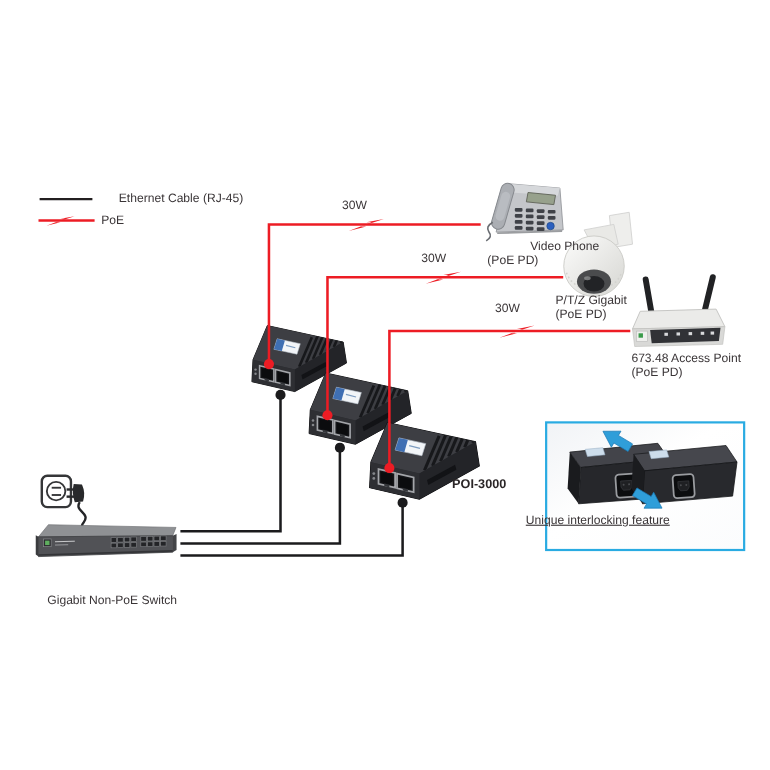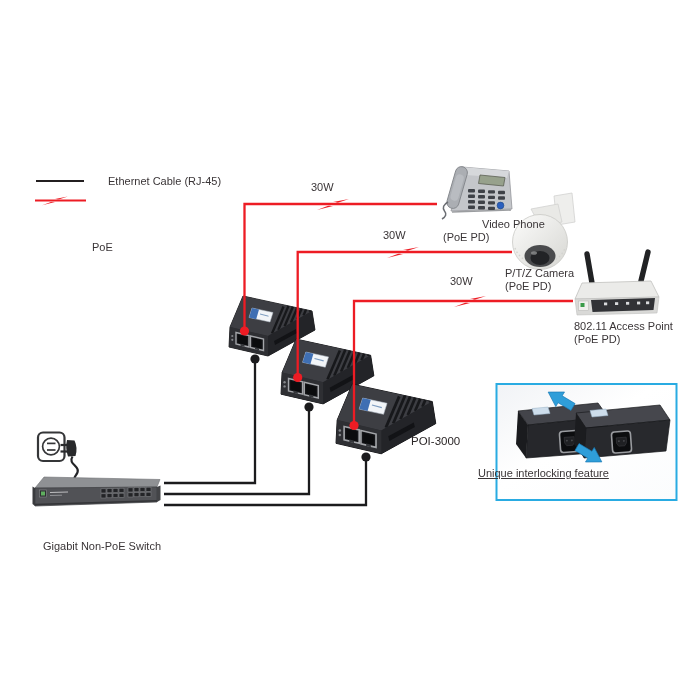--- a/index.html
+++ b/index.html
@@ -6,21 +6,21 @@
   .stage{
     position:relative;width:700px;height:700px;background:#ffffff;overflow:hidden;
     font-family:"Liberation Sans","DejaVu Sans",sans-serif;
   }
   .stage svg{position:absolute;left:0;top:0;}
   .lbl{
     position:absolute;font-size:11px;line-height:13px;color:#3a3537;
     white-space:nowrap;
   }
   .lbl.center{text-align:left;}
-  .lbl.bold{font-weight:normal;font-size:11.5px;color:#2b2627;}
+  .lbl.bold{font-weight:bold;font-size:11.5px;color:#2b2627;}
 </style>
 </head>
 <body>
 
 <div class="stage">
 
 <svg width="700" height="700" viewBox="0 0 700 700">
   <defs>
     <linearGradient id="domeG" x1="0" y1="0" x2="1" y2="1">
       <stop offset="0" stop-color="#fcfcfb"></stop>
@@ -250,33 +250,33 @@
       <polygon points="576,413 586,428 584,458 574,444" fill="#1b1c1f"></polygon>
       <polygon points="590,410.5 606,409 608,415.5 592,417" fill="#cdddeb" stroke="#9db4c8" stroke-width="0.5"></polygon>
       <use href="#inlet" transform="translate(621.5,442) rotate(-4)"></use>
     </g>
     <use href="#bluearrow" transform="translate(573,407) rotate(-149)"></use>
     <use href="#bluearrow" transform="translate(577,447) rotate(31)"></use>
   </g>
 </svg>
 
 <div class="lbl" style="left:92px;top:175px;padding-left:16px;">Ethernet Cable (RJ-45)</div>
-<div class="lbl" style="left:92px;top:195px;margin-top:46px;">PoE</div>
+<div class="lbl" style="left:92px;top:195px;">PoE</div>
 
 <div class="lbl center" style="left:311px;top:181px;width:40px;">30W</div>
 <div class="lbl center" style="left:383px;top:229px;width:40px;">30W</div>
 <div class="lbl center" style="left:450px;top:275px;width:40px;">30W</div>
 
 <div class="lbl" style="left:443px;top:218px;margin-left:39px;">Video Phone</div>
 <div class="lbl" style="left:443px;top:231px;">(PoE PD)</div>
 
-<div class="lbl" style="left:505px;top:267px;">P/T/Z Camera</div>
+<div class="lbl" style="left:505px;top:267px;">P/T/Z Gigabit</div>
 <div class="lbl" style="left:505px;top:280px;">(PoE PD)</div>
 
-<div class="lbl" style="left:574px;top:320px;">802.11 Access Point</div>
+<div class="lbl" style="left:574px;top:320px;">673.48 Access Point</div>
 <div class="lbl" style="left:574px;top:333px;">(PoE PD)</div>
 
 <div class="lbl bold" style="left:411px;top:435px;">POI-3000</div>
 
 <div class="lbl" style="left:43px;top:540px;">Gigabit Non-PoE Switch</div>
 
 <div class="lbl center" style="left:478px;top:467px;width:150px;text-decoration:underline;">Unique interlocking feature</div>
 
 </div>
 

